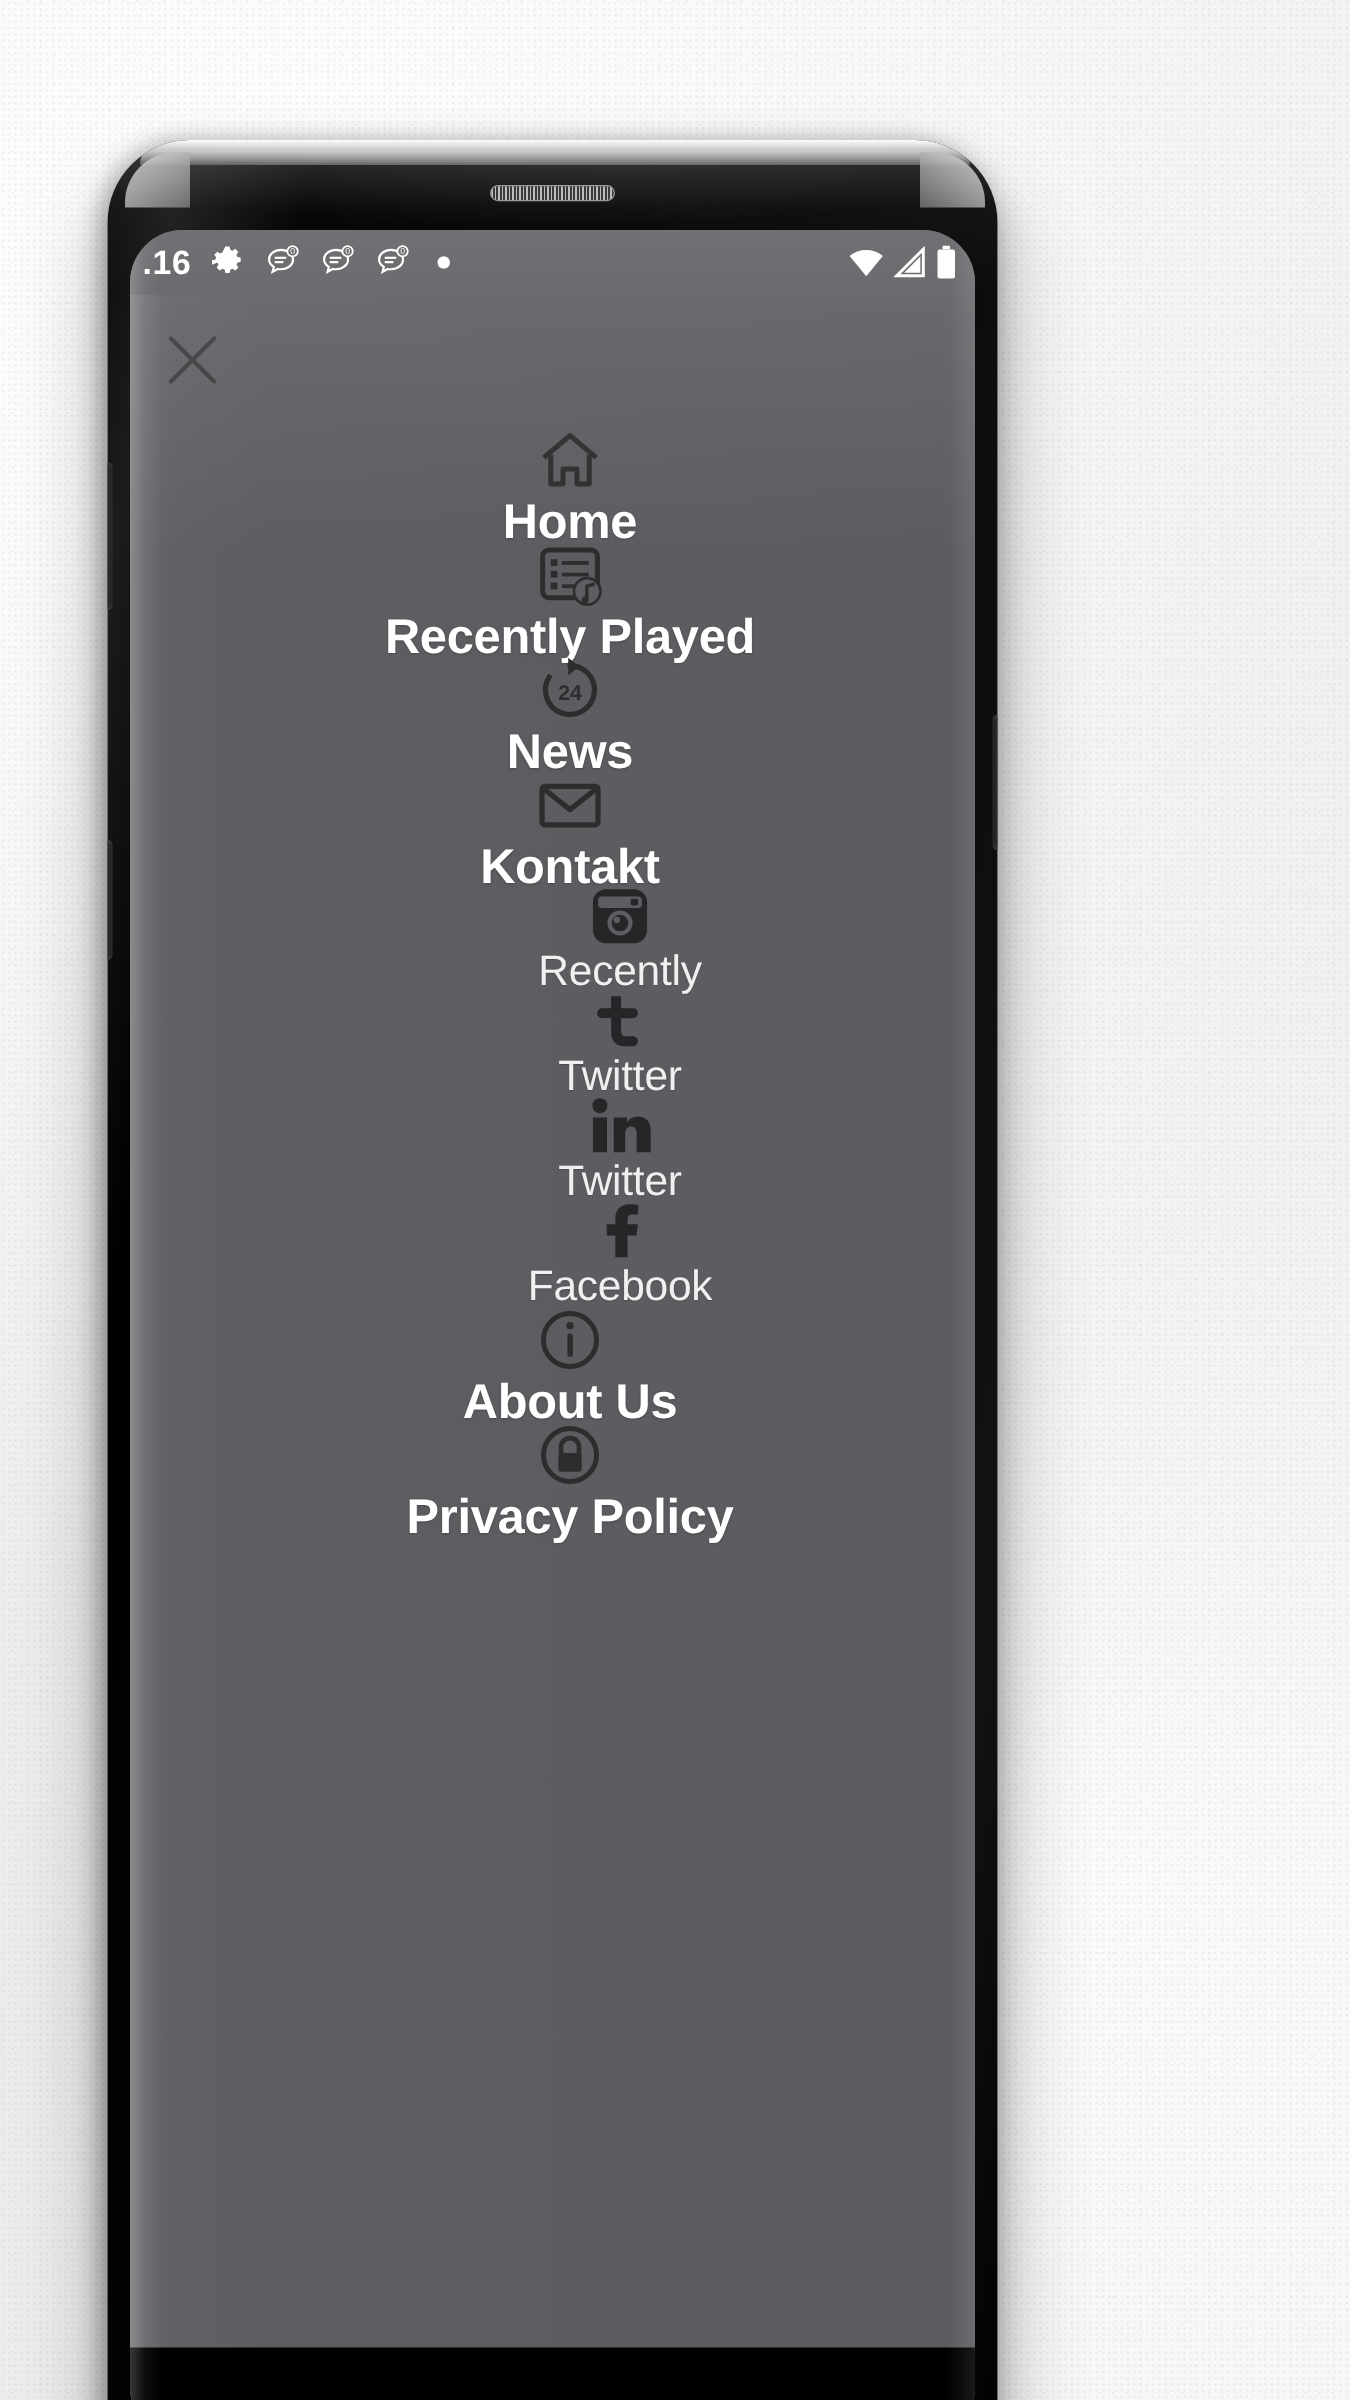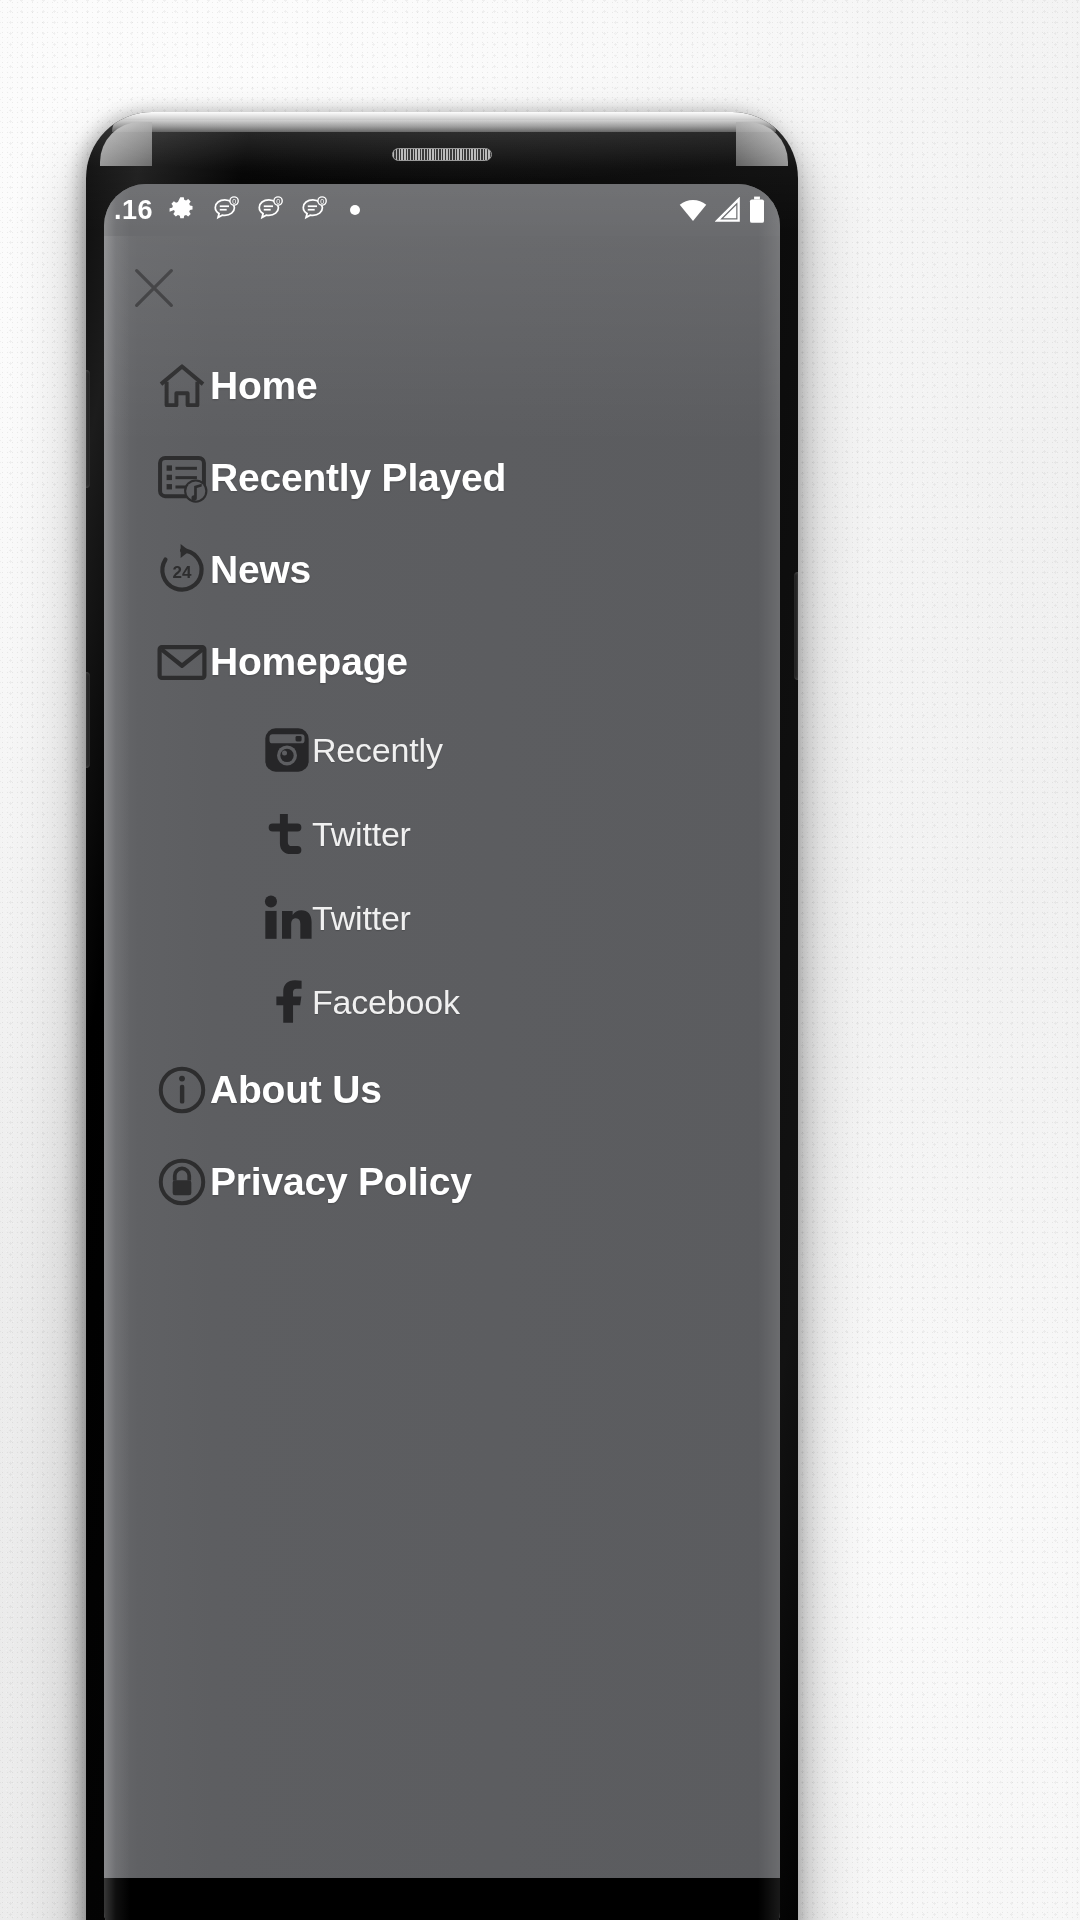--- a/index.html
+++ b/index.html
@@ -112,24 +112,25 @@
   #close-row{ height:104px; display:flex; align-items:center; padding-left:24px; }
   #close-x{ width:52px; height:52px; display:block; }
 
   #menu{ padding:0 0 0 0; }
 
   .row{
     display:flex; align-items:center;
     height:92px;
     padding-left:28px;
     cursor:pointer;
+    flex-direction:column;
   }
   .row .ico{
     width:78px; min-width:78px;
-    display:flex; align-items:center; justify-content:flex-end;
+    display:flex; align-items:center; justify-content:center;
     color:#2d2d2e;
   }
   .row .lbl{
     color:#ffffff;
     font-size:39px;
     font-weight:bold;
     letter-spacing:-0.2px;
     text-shadow:0 1px 2px rgba(0,0,0,.22);
     white-space:nowrap;
   }
@@ -302,21 +303,21 @@
           <span class="lbl">News</span>
         </div>
 
         <div class="row">
           <span class="ico">
             <svg width="56" height="56" viewBox="0 0 24 24">
               <rect x="2.4" y="5.6" width="19.2" height="13.2" rx="1" fill="none" stroke="currentColor" stroke-width="1.8"></rect>
               <path d="M3.2 6.6 L12 13.6 L20.8 6.6" fill="none" stroke="currentColor" stroke-width="1.8" stroke-linejoin="round"></path>
             </svg>
           </span>
-          <span class="lbl">Homepage</span>
+          <span class="lbl">Kontakt</span>
         </div>
 
 
 
         <div class="row sub">
           <span class="ico">
             <svg width="50" height="50" viewBox="0 0 24 24">
               <rect x="1.6" y="1.6" width="20.8" height="20.8" rx="5" fill="currentColor"></rect>
               <rect x="3.6" y="4.4" width="16.8" height="4.4" rx="1.4" fill="#5d5e61"></rect>
               <rect x="16.1" y="5.3" width="2.9" height="2.6" rx="0.7" fill="currentColor"></rect>

